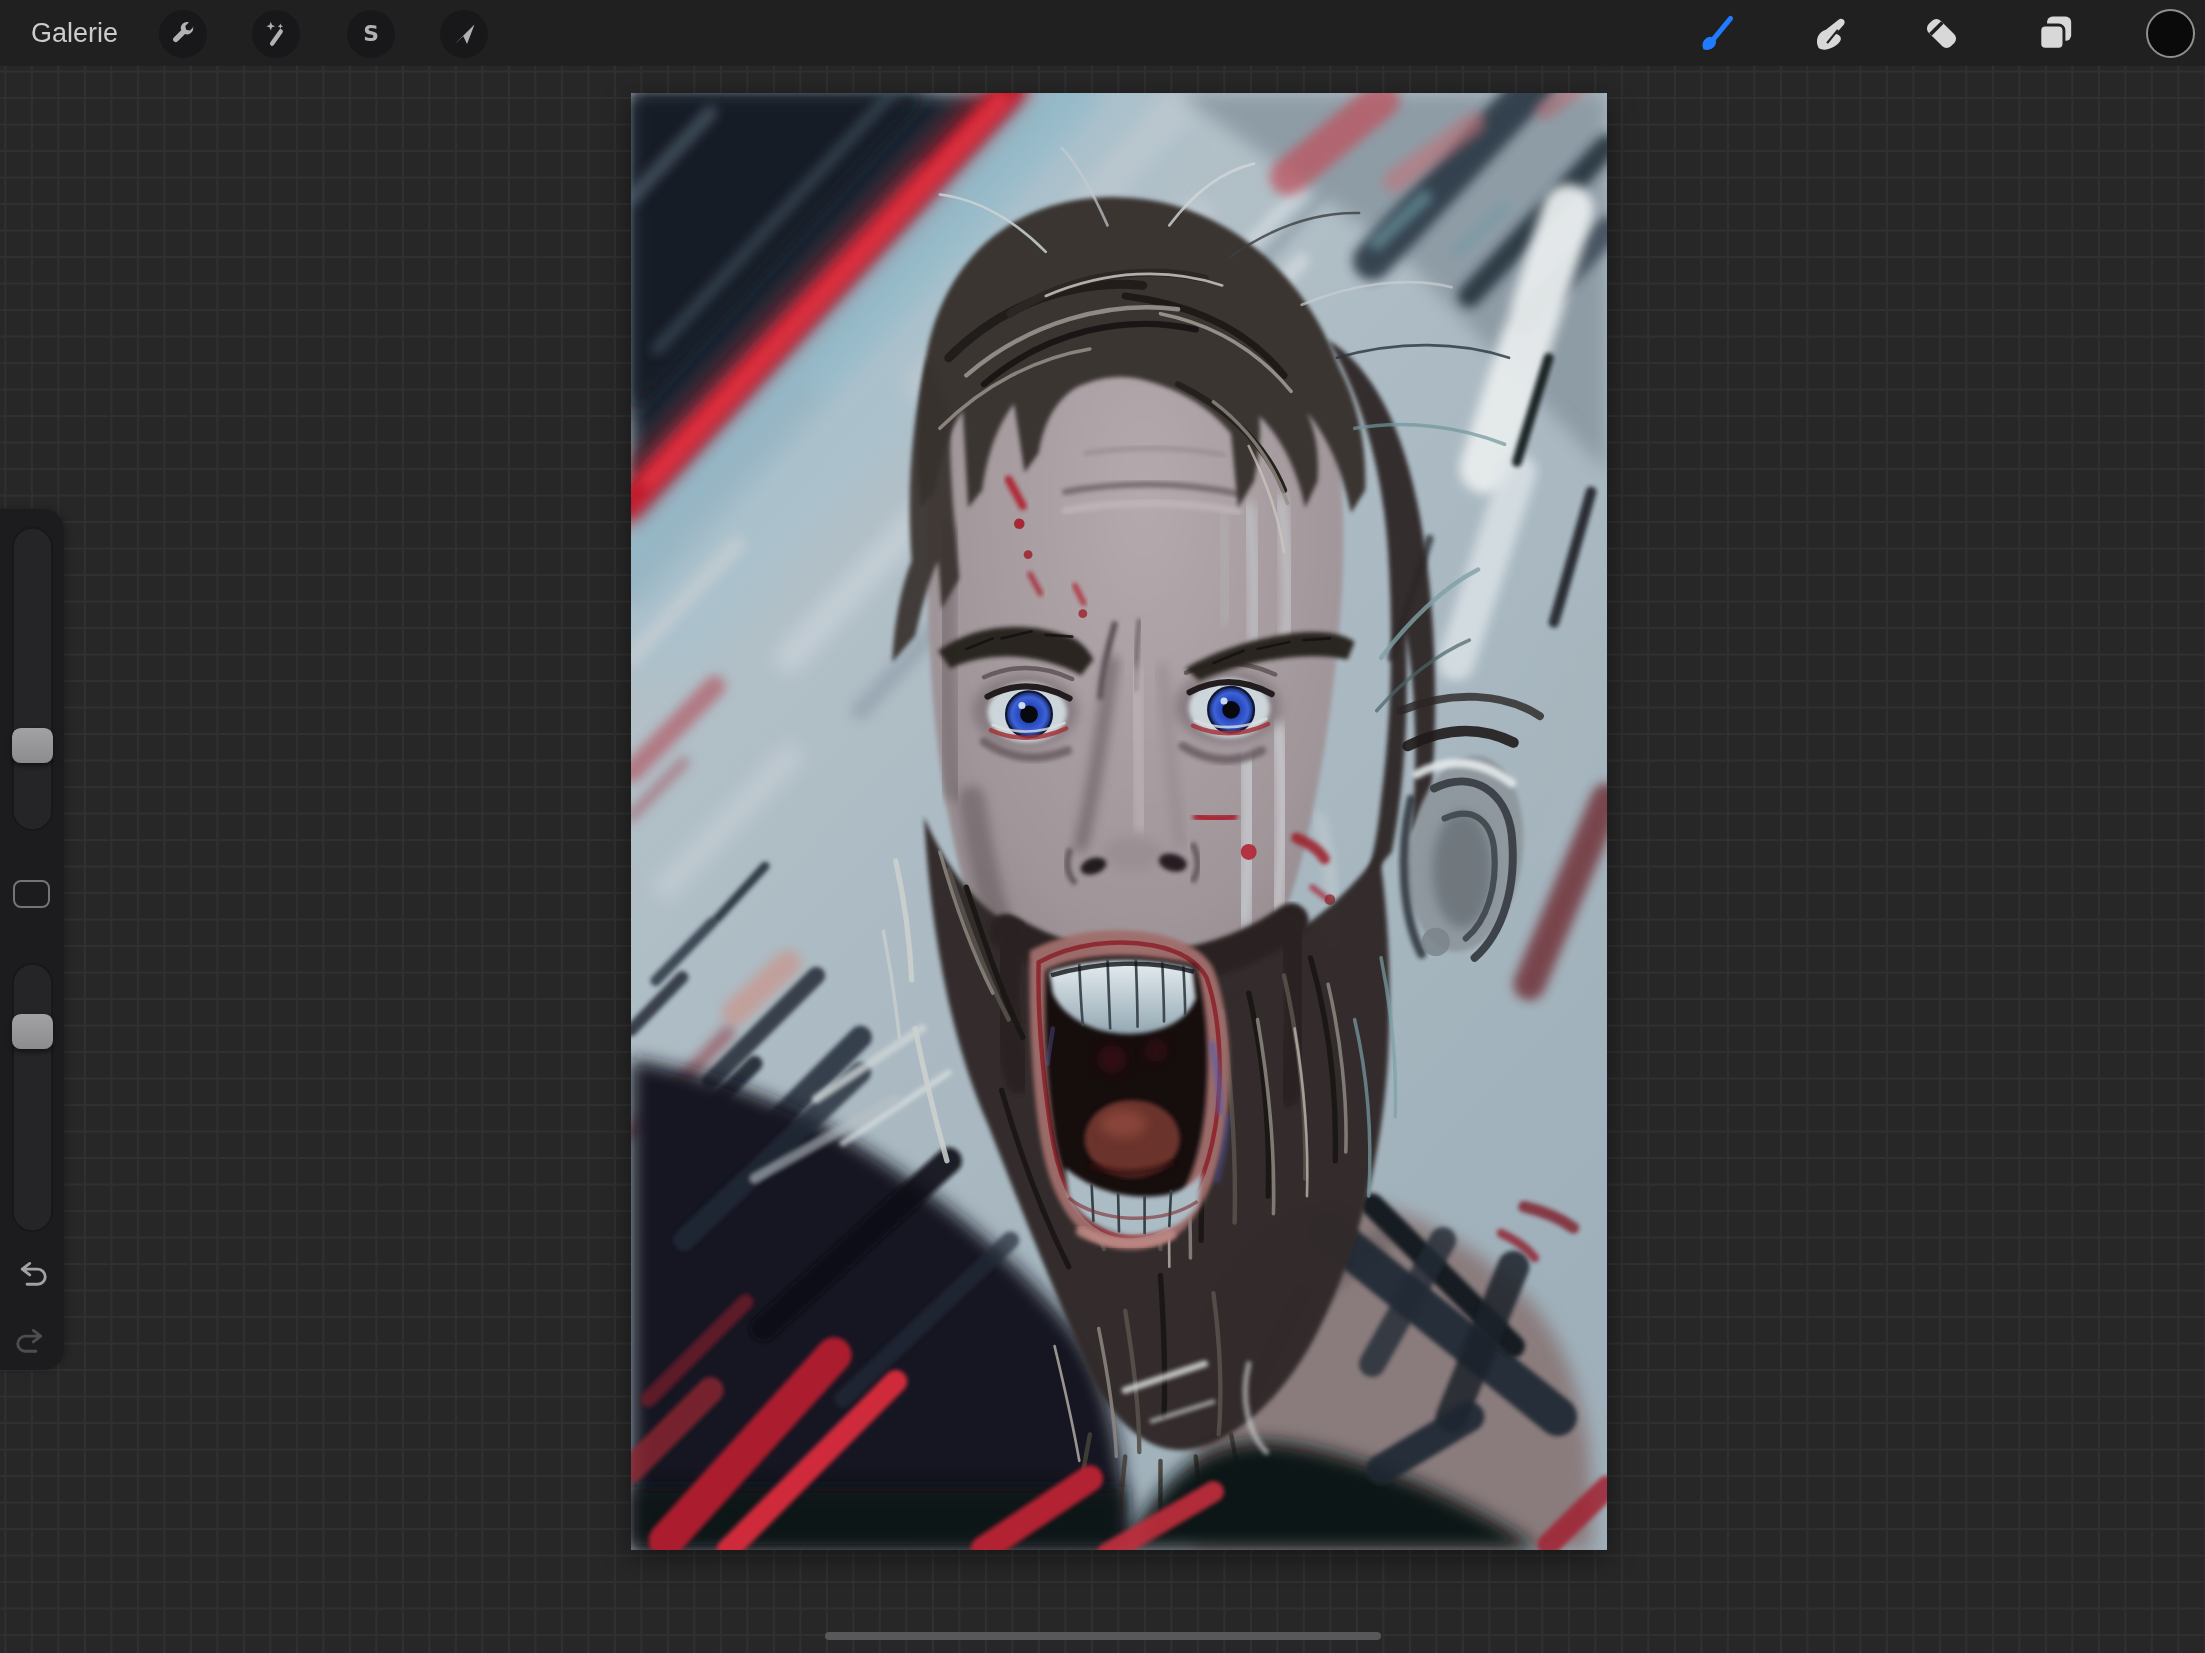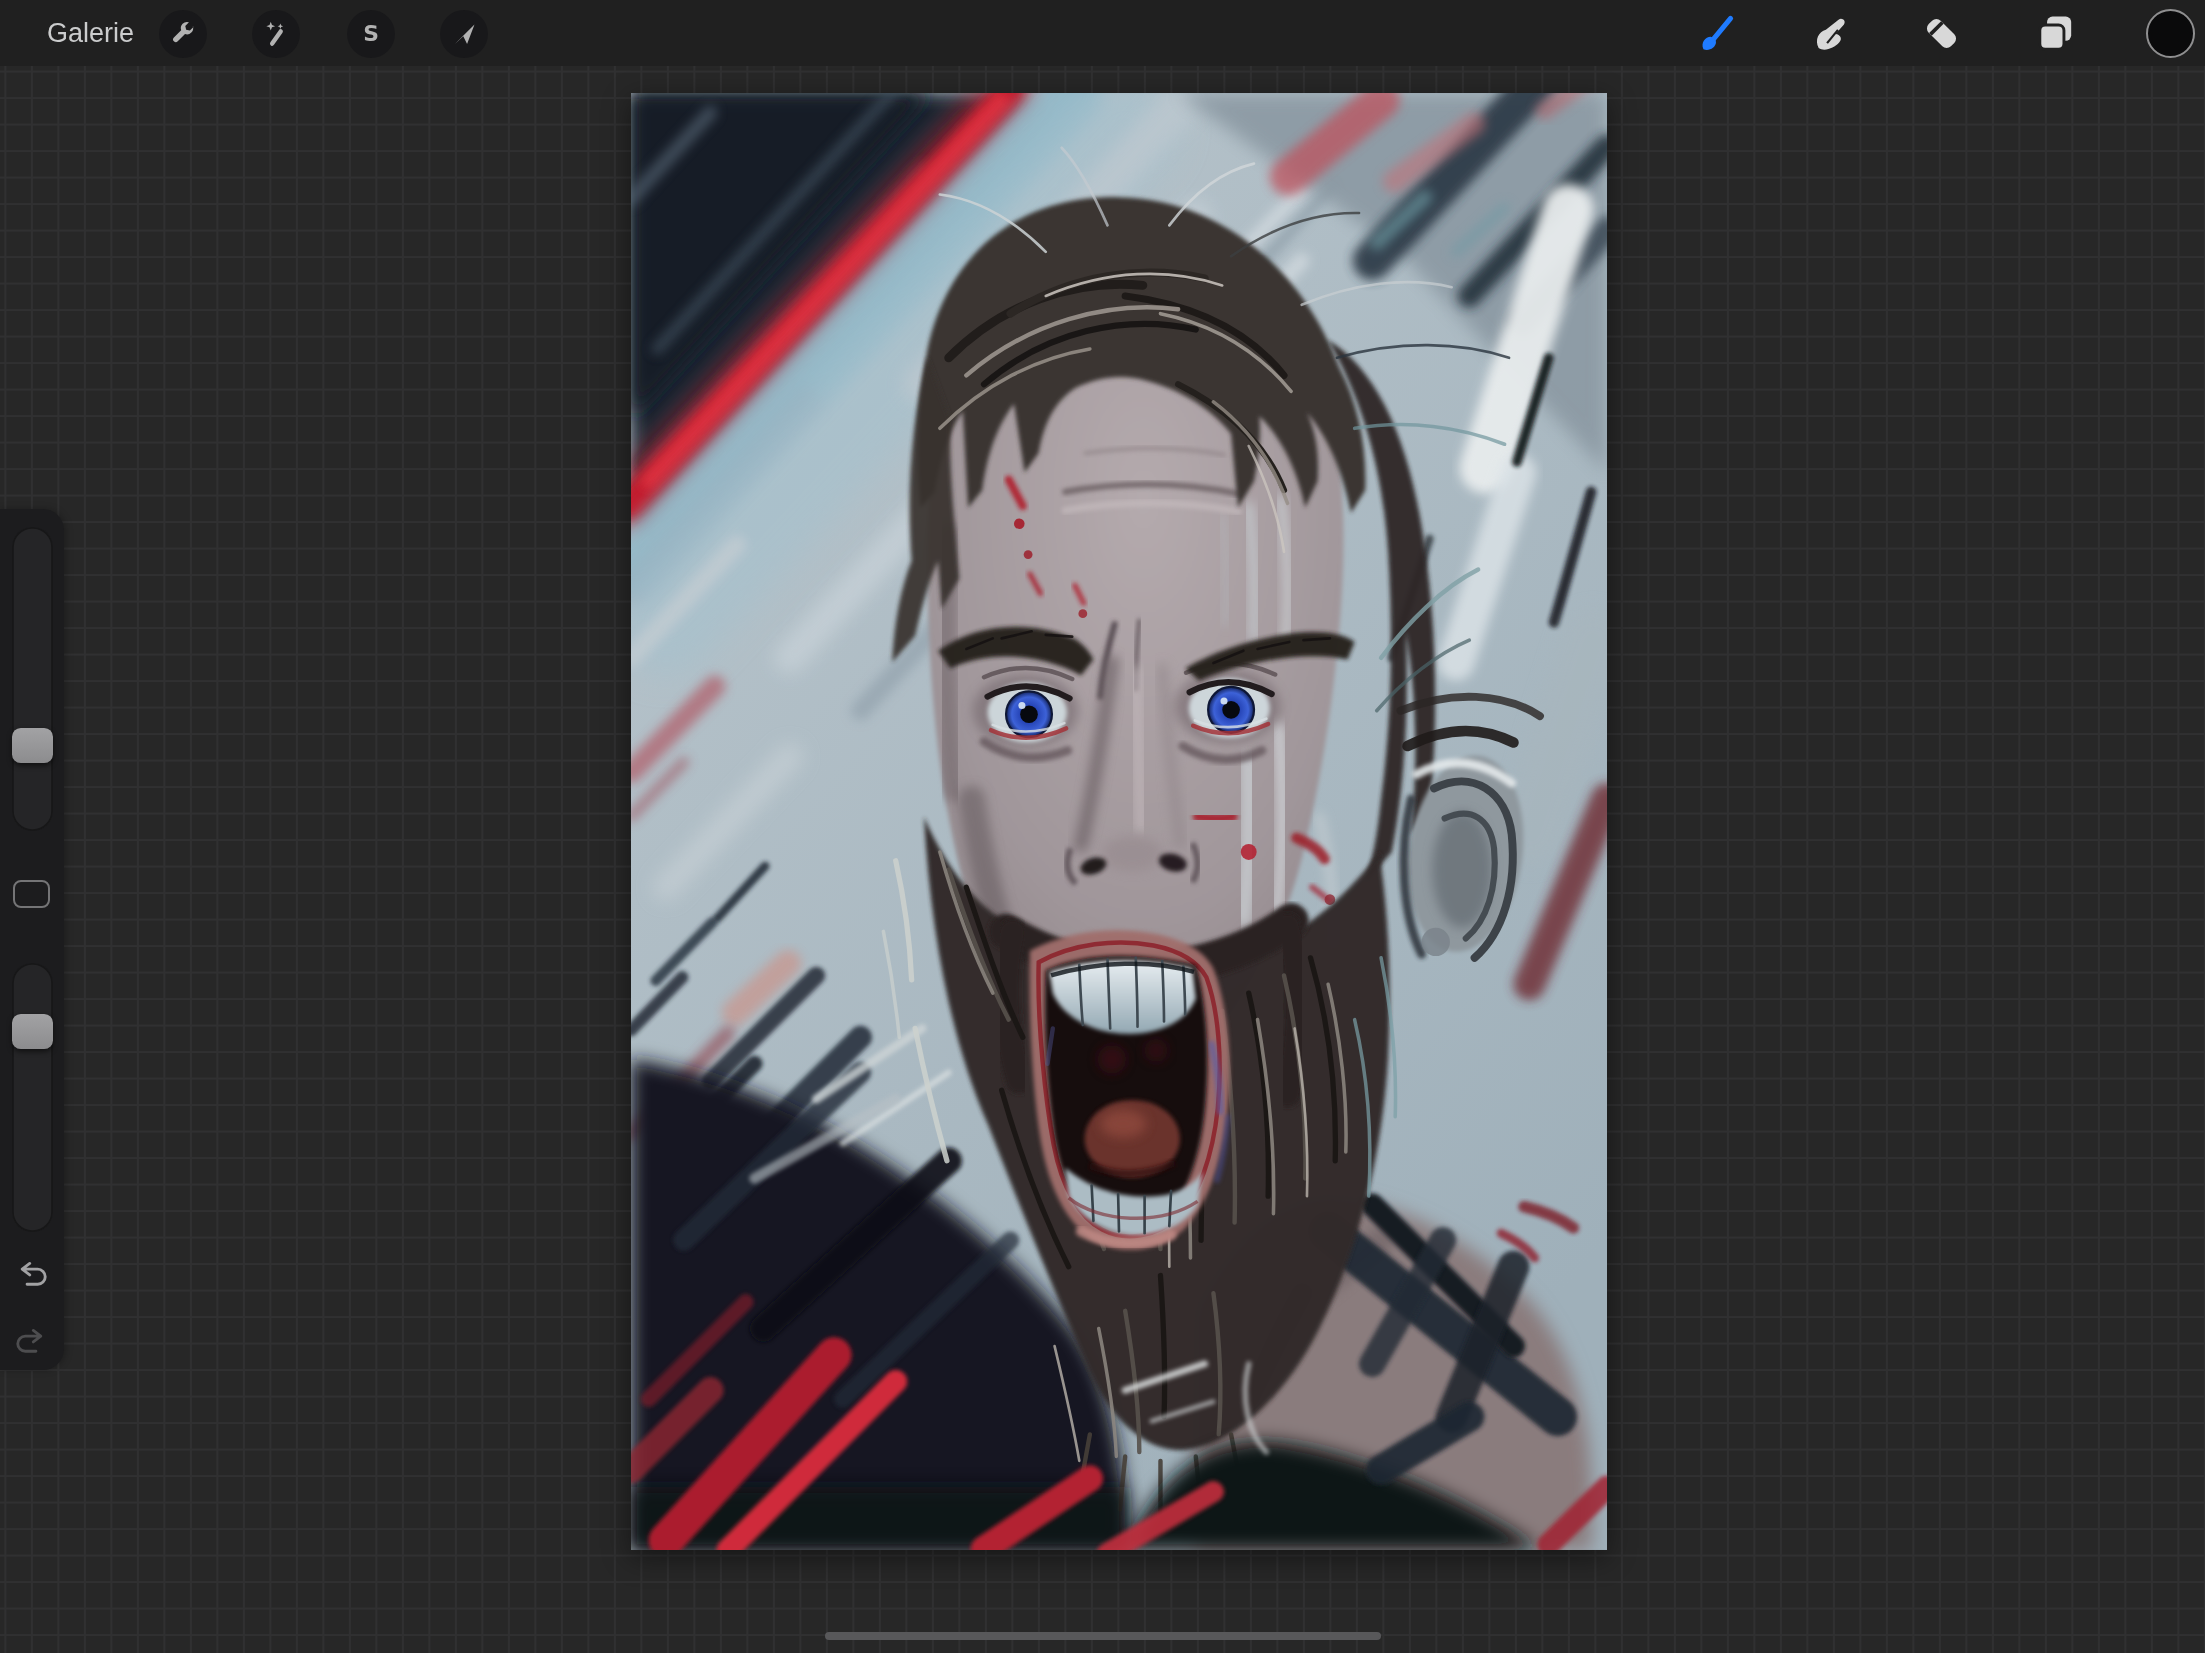--- a/index.html
+++ b/index.html
@@ -5,21 +5,21 @@
   html,body{margin:0;padding:0;background:#111;}
   #screen{position:relative;width:2206px;height:1653px;overflow:hidden;
     font-family:"Liberation Sans",sans-serif;
     background-color:#272727;
     background-image:linear-gradient(#303031 1.8px,transparent 1.8px),
                      linear-gradient(90deg,#303031 1.8px,transparent 1.8px);
     background-size:26.5px 26.5px;background-position:4.4px 17.6px;}
   
   .topbar{position:absolute;left:0;top:0;width:2206px;height:66px;background:#202020;z-index:30;}
   .gallery-btn{position:absolute;left:31px;top:0;height:66px;line-height:66px;
-    font-size:27px;color:#cbcccd;cursor:pointer;margin-left:16px;}
+    font-size:27px;color:#cbcccd;cursor:pointer;}
   .tool-circle{position:absolute;top:9.7px;width:48px;height:48px;border-radius:50%;
     background:#18181a;display:flex;align-items:center;justify-content:center;}
   .ricon{position:absolute;top:11.5px;width:44px;height:44px;display:flex;align-items:center;justify-content:center;}
   .color-swatch{position:absolute;top:8.8px;width:49px;height:49px;border-radius:50%;
     background:#0a0a0b;border:2.6px solid #8f8f90;box-sizing:border-box;}
   
   .sidebar{position:absolute;left:0;top:509px;width:64px;height:861px;background:#1c1c1e;
     border-radius:0 21px 21px 0;z-index:20;box-shadow:1.8px 0 7px rgba(0,0,0,.25);}
   .slider-track{position:absolute;left:11.5px;width:41px;background:#252527;border-radius:20px;
     box-shadow:inset 0 0 0 1.8px #171718;}

